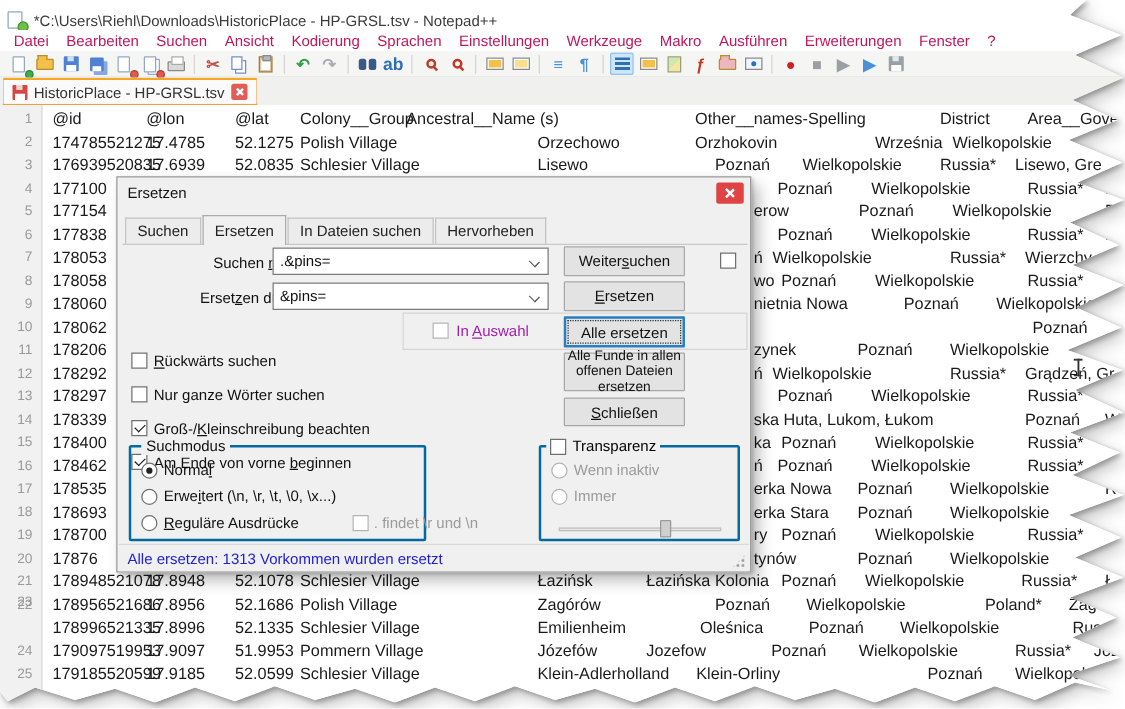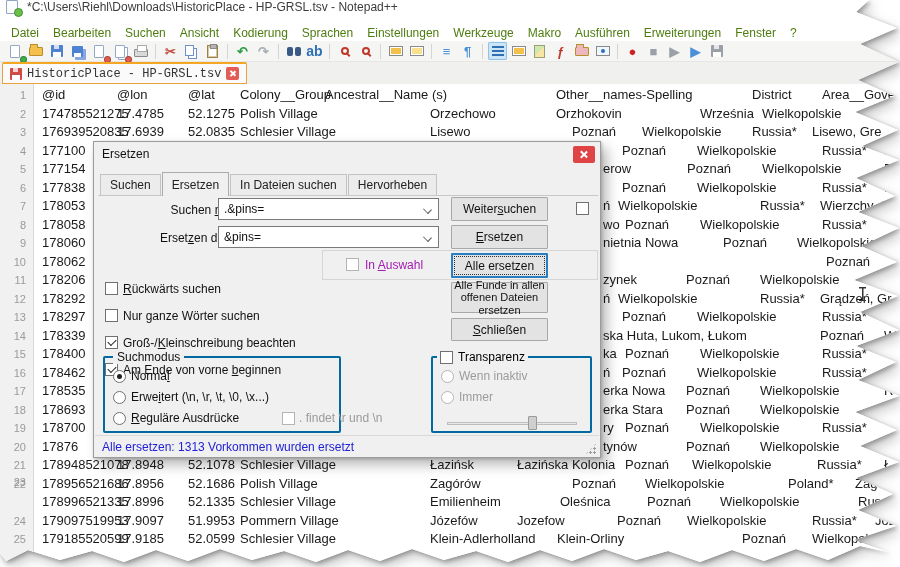--- a/index.html
+++ b/index.html
@@ -4,29 +4,29 @@
 <style>
   * { margin:0; padding:0; box-sizing:border-box; }
   body { background:#fff; font-family:"Liberation Sans", sans-serif; }
   .stage { position:relative; width:900px; height:567px; background:#fff; overflow:hidden; }
   .torn { position:absolute; inset:0;
           filter: drop-shadow(2px 2px 2px rgba(100,100,100,.55)) drop-shadow(4px 5px 6px rgba(0,0,0,.22)); }
   .app  { position:absolute; inset:0; background:#fff;
     clip-path: polygon(0px 0px,869px 0px,856px 12px,897px 28px,860px 44px,899px 62px,858px 80px,894px 96px,855px 112px,898px 130px,862px 146px,899px 160px,856px 178px,895px 196px,858px 212px,899px 228px,861px 246px,897px 262px,854px 280px,898px 296px,860px 312px,899px 330px,856px 346px,896px 362px,858px 380px,899px 396px,855px 412px,897px 430px,860px 446px,899px 462px,856px 478px,893px 494px,858px 510px,896px 526px,854px 540px,888px 552px,860px 546px,828px 560px,796px 549px,764px 561px,732px 550px,700px 562px,668px 551px,636px 560px,604px 549px,572px 561px,540px 550px,508px 562px,476px 551px,444px 560px,412px 549px,380px 561px,348px 550px,316px 562px,284px 551px,252px 560px,220px 549px,188px 561px,156px 550px,124px 562px,92px 551px,60px 560px,28px 550px,6px 561px,0px 553px); }
 
   
-  .titlebar { position:absolute; left:0; top:0; width:100%; height:24px; background:#fff; display:flex; align-items:flex-start; padding-left:6px; }
+  .titlebar { position:absolute; left:0; top:0; width:100%; height:24px; background:#fff; display:flex; align-items:flex-end; padding-left:6px; }
   .appicon { width:15px; height:15px; position:relative; margin-right:6px; }
   .appicon i { display:block; width:12px; height:14px; background:#fdfdfd; border:1px solid #8fa5c0; border-radius:1px; }
   .appicon b { position:absolute; right:-2px; bottom:-2px; width:9px; height:9px; border-radius:50%; background:#6cc04a; border:1px solid #3f8f2c; }
   .titlebar .title { font-size:12px; color:#3c3c3c; white-space:nowrap; }
 
   
   .menubar { position:absolute; left:0; top:24px; width:100%; height:17px; background:#fff; display:flex; align-items:center; padding-left:4px; }
-  .mi { font-size:12px; color:#4d7c0f; padding:1px 7px; white-space:nowrap; }
+  .mi { font-size:12px; color:#be185d; padding:1px 7px; white-space:nowrap; }
 
   
   .toolbar { position:absolute; left:0; top:41px; width:100%; height:21px; background:#f5f5f4; border-bottom:1px solid #e6e6e4; display:flex; align-items:center; padding-left:4px; }
   .ti { width:19px; height:18px; display:inline-flex; align-items:center; justify-content:center; margin:0 1px; border-radius:2px; position:relative; font-size:13px; line-height:1; }
   .ti.active { background:#cde6f7; box-shadow:inset 0 0 0 1px #8fc0e8; }
   .tsep { width:1px; height:15px; background:#d4d4d2; margin:0 4px; }
   .ti i { position:relative; display:block; }
   .k-page i   { width:10px; height:13px; background:#fff; border:1px solid #93a8c4; border-radius:1px; }
   .k-page2 i  { width:10px; height:13px; background:#fff; border:1px solid #93a8c4; border-radius:1px; box-shadow:3px 2px 0 -1px #fff,3px 2px 0 0 #93a8c4; }
   .ti .dot { position:absolute; right:-3px; bottom:-3px; width:7px; height:7px; border-radius:50%; border:1px solid rgba(0,0,0,.25); }
@@ -48,21 +48,21 @@
   .k-mag i::after { content:""; position:absolute; width:2px; height:5px; background:#c0392b; right:-2px; bottom:-4px; transform:rotate(-45deg); }
   .k-monitor i { width:14px; height:10px; background:#fff; border:1px solid #8a8a8a; }
   .k-monitor i::before { content:""; position:absolute; inset:1px; background:var(--c,#f3c14b); }
   .k-map i { width:11px; height:13px; border:1px solid #98a078; background:linear-gradient(135deg,#cfe8b0 0 50%,#f7e6a2 50% 100%); }
   .k-eye i { width:14px; height:10px; border:1px solid #8a8a8a; background:#eef6ff; }
   .k-eye i::before { content:""; position:absolute; left:4px; top:2px; width:4px; height:4px; border-radius:50%; background:#2f6fb4; }
   .k-lines i { width:12px; height:11px; background:repeating-linear-gradient(to bottom,#2f6fb4 0 2px,transparent 2px 4px); }
   .k-glyph { font-weight:bold; }
 
   
-  .tabbar { position:absolute; left:0; top:62px; width:100%; height:22px; background:#f0f0ef;font-family:Liberation Mono, monospace; }
+  .tabbar { position:absolute; left:0; top:62px; width:100%; height:22px; background:#f0f0ef; }
   .tab { position:absolute; left:2px; top:0; height:22px; display:flex; align-items:center; gap:5px; padding:0 7px; background:#fafafa; border:1px solid #e8a33d; border-top:2px solid #f5a623; border-radius:2px 2px 0 0; }
   .tab-disk { width:12px; height:12px; background:#d24a43; border-radius:1px; position:relative; }
   .tab-disk::before { content:""; position:absolute; left:2px; bottom:0; width:8px; height:5px; background:#fff; }
   .tab-disk::after { content:""; position:absolute; left:3px; top:0; width:5px; height:4px; background:rgba(255,255,255,.75); }
   .tab-label { font-size:12px; color:#333; white-space:nowrap; }
   .tab-x { width:13px; height:13px; background:#e25d55; border-radius:2px; position:relative; }
   .tab-x::before, .tab-x::after { content:""; position:absolute; left:6px; top:3px; width:1.6px; height:7px; background:#fff; }
   .tab-x::before { transform:rotate(45deg); } .tab-x::after { transform:rotate(-45deg); }
 
   

